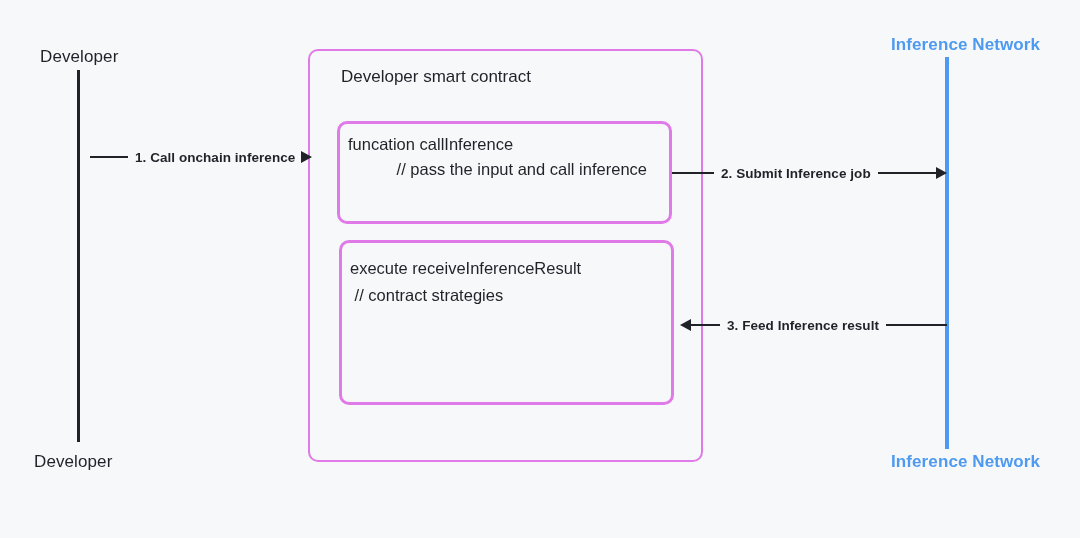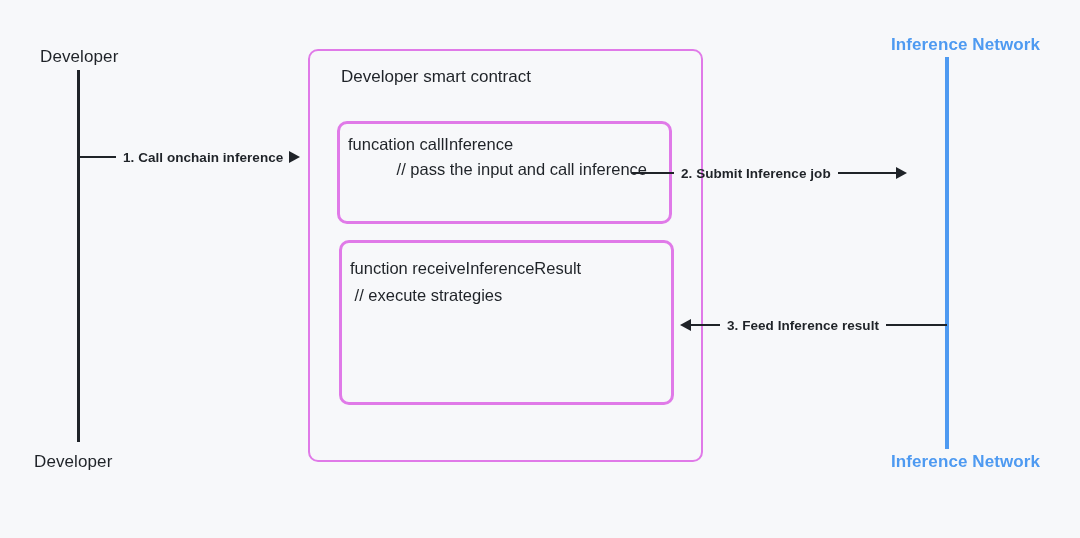--- a/index.html
+++ b/index.html
@@ -136,31 +136,31 @@
 
   <div class="box-title" style="left:341px; top:67px;text-align:right;">Developer smart contract</div>
 
   <div class="inner-box" style="left:337px; top:121px; width:335px; height:103px;">
   </div>
   <div class="code-text" style="left:348px; top:133px;">funcation callInference</div>
   <div class="code-text" style="left:348px; top:158px;margin-left:44px;"> // pass the input and call inference</div>
 
   <div class="inner-box" style="left:339px; top:240px; width:335px; height:165px;">
   </div>
-  <div class="code-text" style="left:350px; top:257px;">function receiveInferenceResult</div>
-  <div class="code-text" style="left:350px; top:284px;"> // execute strategies</div>
+  <div class="code-text" style="left:350px; top:257px;">execute receiveInferenceResult</div>
+  <div class="code-text" style="left:350px; top:284px;"> // contract strategies</div>
 
-  <div class="msg" style="left:78px; top:147px; width:214px;text-align:right;">
+  <div class="msg" style="left:90px; top:147px; width:214px;text-align:right;">
     <div class="seg" style="width:38px;"></div>
     <div class="msg-label">1. Call onchain inference</div>
     <div class="seg grow"></div>
     <div class="head-right"></div>
   </div>
 
-  <div class="msg" style="left:632px; top:163px; width:275px;align-items:center;">
+  <div class="msg" style="left:672px; top:163px; width:275px;align-items:center;">
     <div class="seg" style="width:42px;"></div>
     <div class="msg-label">2. Submit Inference job</div>
     <div class="seg grow"></div>
     <div class="head-right"></div>
   </div>
 
   <div class="msg" style="left:680px; top:315px; width:267px;">
     <div class="head-left"></div>
     <div class="seg" style="width:30px;"></div>
     <div class="msg-label">3. Feed Inference result</div>

